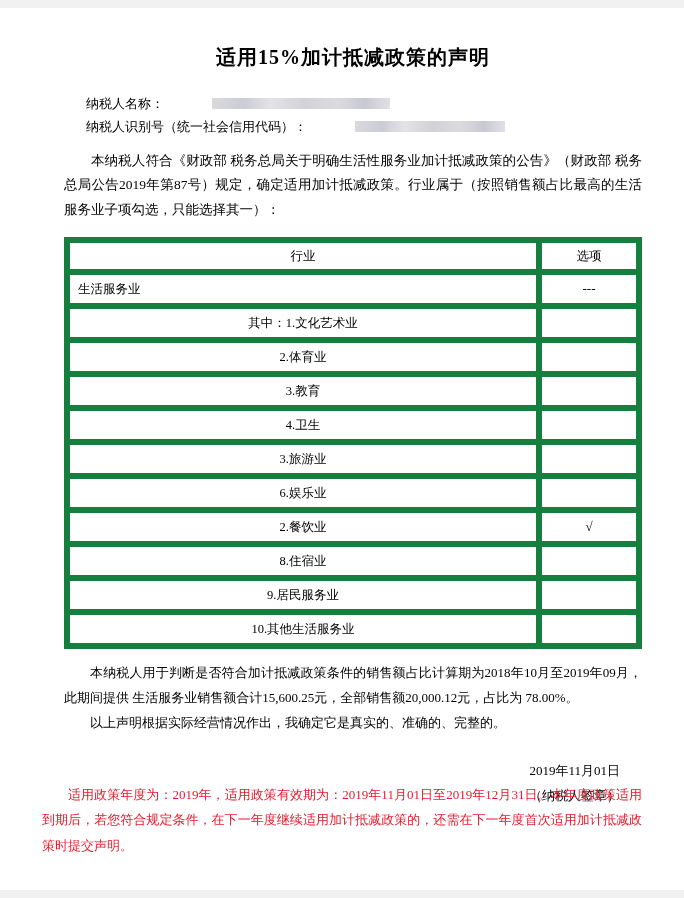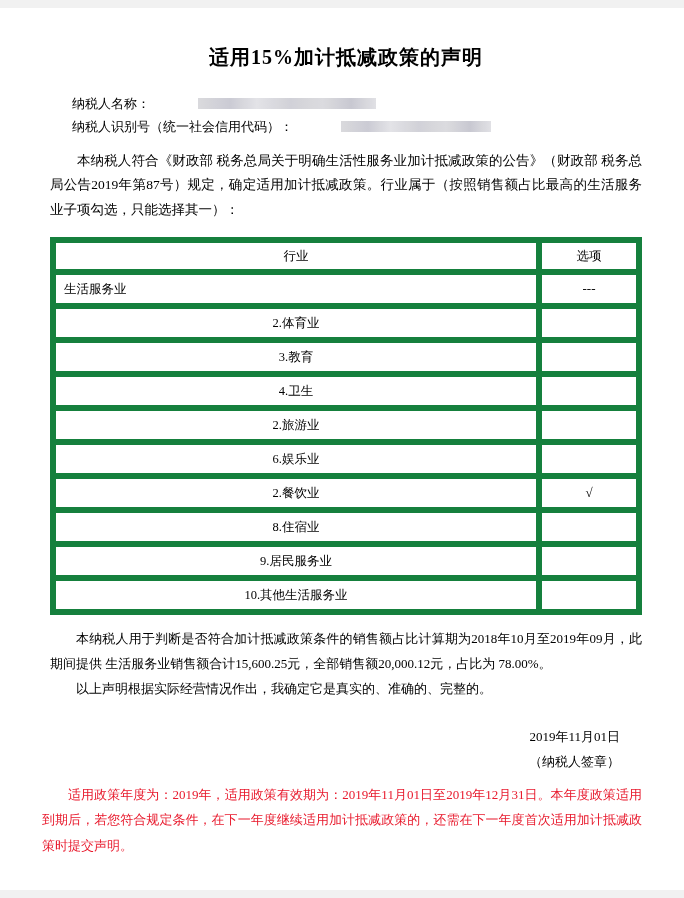--- a/index.html
+++ b/index.html
@@ -12,21 +12,21 @@
     height: 898px;
     font-family: "Liberation Serif", "DejaVu Serif", serif;
     color: #000000;
     position: relative;
     overflow: hidden;
   }
   .page {
     width: 684px;
     height: 898px;
     box-sizing: border-box;
-    padding: 28px 42px 10px 50px;
+    padding: 28px 42px 10px 64px;
     position: relative;
   }
   .doc-title {
     text-align: center;
     font-size: 20px;
     font-weight: bold;
     letter-spacing: 1px;
     margin: 16px 0 22px 0;
   }
   .id-block {
@@ -143,33 +143,37 @@
         <th>行业</th>
         <th class="col-option">选项</th>
       </tr>
     </thead>
     <tbody id="table-body">
         <tr>
           <td class="row-label-left">生活服务业</td>
           <td class="col-option check">---</td>
         </tr>
         <tr>
+          <td class="row-label-center">其中：1.文化艺术业</td>
+          <td class="col-option check"></td>
+        </tr>
+        <tr>
           <td class="row-label-center">2.体育业</td>
           <td class="col-option check"></td>
         </tr>
         <tr>
           <td class="row-label-center">3.教育</td>
           <td class="col-option check"></td>
         </tr>
         <tr>
           <td class="row-label-center">4.卫生</td>
           <td class="col-option check"></td>
         </tr>
         <tr>
-          <td class="row-label-center">2.旅游业</td>
+          <td class="row-label-center">3.旅游业</td>
           <td class="col-option check"></td>
         </tr>
         <tr>
           <td class="row-label-center">6.娱乐业</td>
           <td class="col-option check"></td>
         </tr>
         <tr>
           <td class="row-label-center">2.餐饮业</td>
           <td class="col-option check">√</td>
         </tr>

